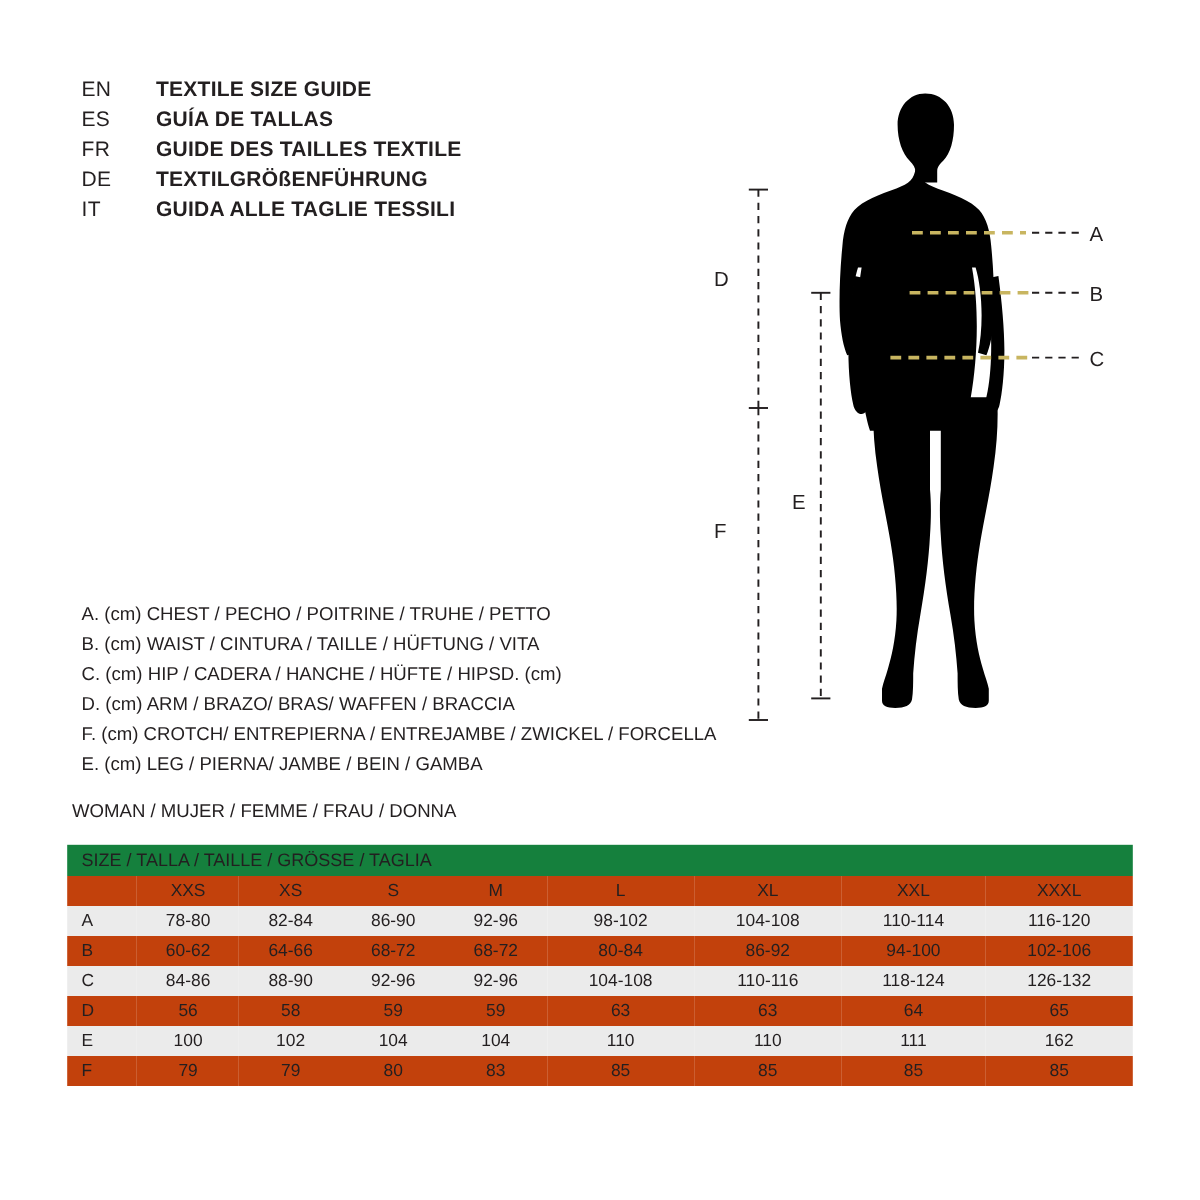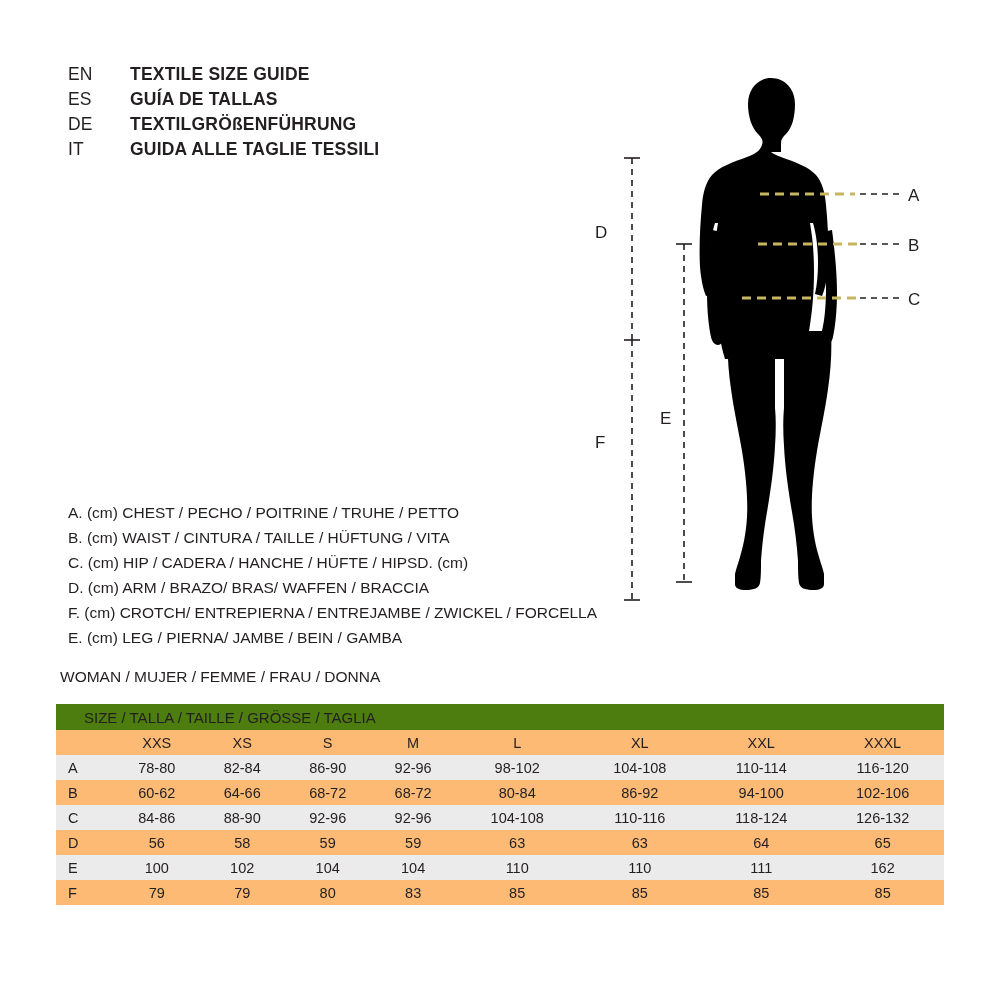--- a/index.html
+++ b/index.html
@@ -71,36 +71,36 @@
     font-size: 14.5px;
   }
   #size-table td, #size-table th {
     padding: 0;
     height: 25px;
     font-weight: normal;
     text-align: center;
     color: #231f20;
   }
   #size-table .head-row td {
-    background: #4d7c0f;
+    background: #15803d;
     text-align: left;
-    padding-left: 28px;
+    padding-left: 12px;
     height: 26px;
     font-size: 15px;
   }
   #size-table .row-label {
     width: 46px;
     text-align: left;
     padding-left: 12px;
   }
   #size-table tr.shade td {
     background: #ebebeb;
   }
   #size-table tr.plain td {
-    background: #fdba74;
+    background: #c2410c;
   }
 
   
   #figure-area {
     position: absolute;
     left: 560px;
     top: 30px;
     width: 430px;
     height: 620px;
   }
@@ -117,20 +117,24 @@
 <body>
 
 <div id="lang-block">
   <div class="lang-row">
     <span class="lang-code">EN</span>
     <span class="lang-text">TEXTILE SIZE GUIDE</span>
   </div>
   <div class="lang-row">
     <span class="lang-code">ES</span>
     <span class="lang-text">GUÍA DE TALLAS</span>
+  </div>
+  <div class="lang-row">
+    <span class="lang-code">FR</span>
+    <span class="lang-text">GUIDE DES TAILLES TEXTILE</span>
   </div>
   <div class="lang-row">
     <span class="lang-code">DE</span>
     <span class="lang-text">TEXTILGRÖßENFÜHRUNG</span>
   </div>
   <div class="lang-row">
     <span class="lang-code">IT</span>
     <span class="lang-text">GUIDA ALLE TAGLIE TESSILI</span>
   </div>
 </div>

